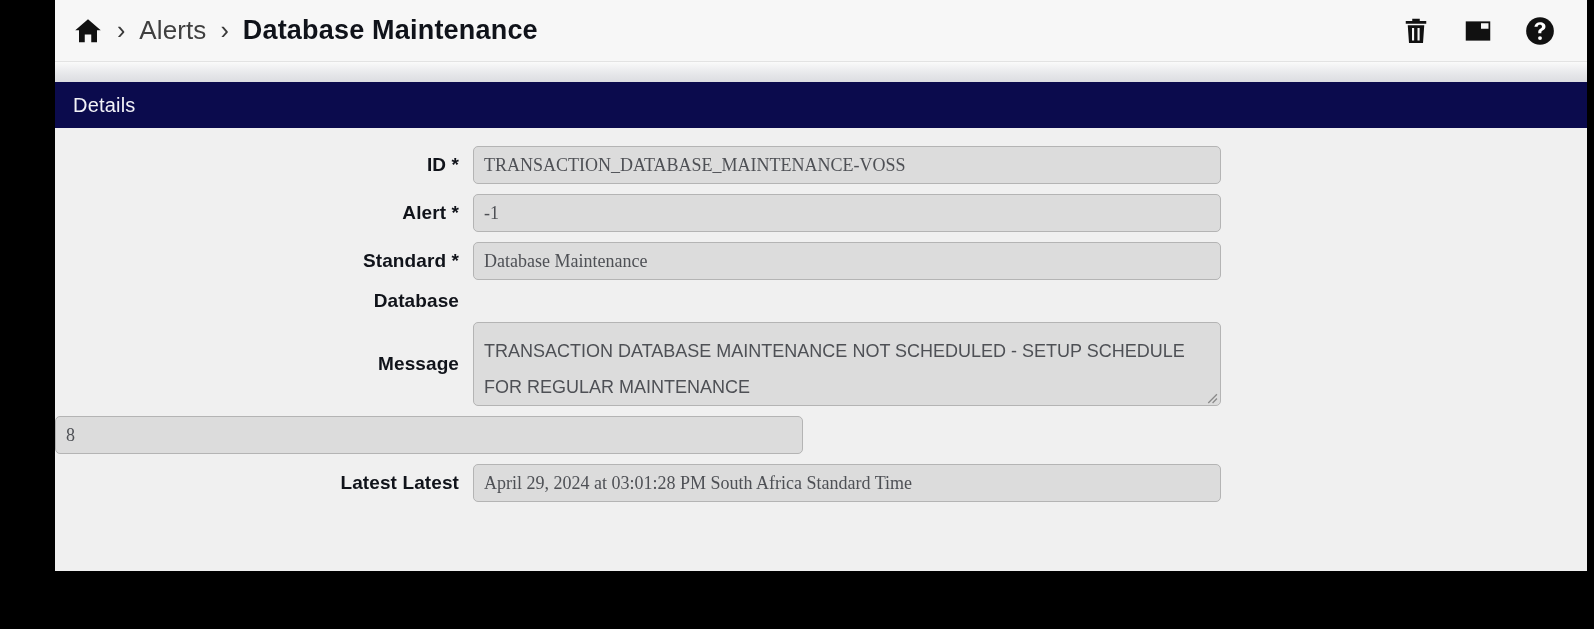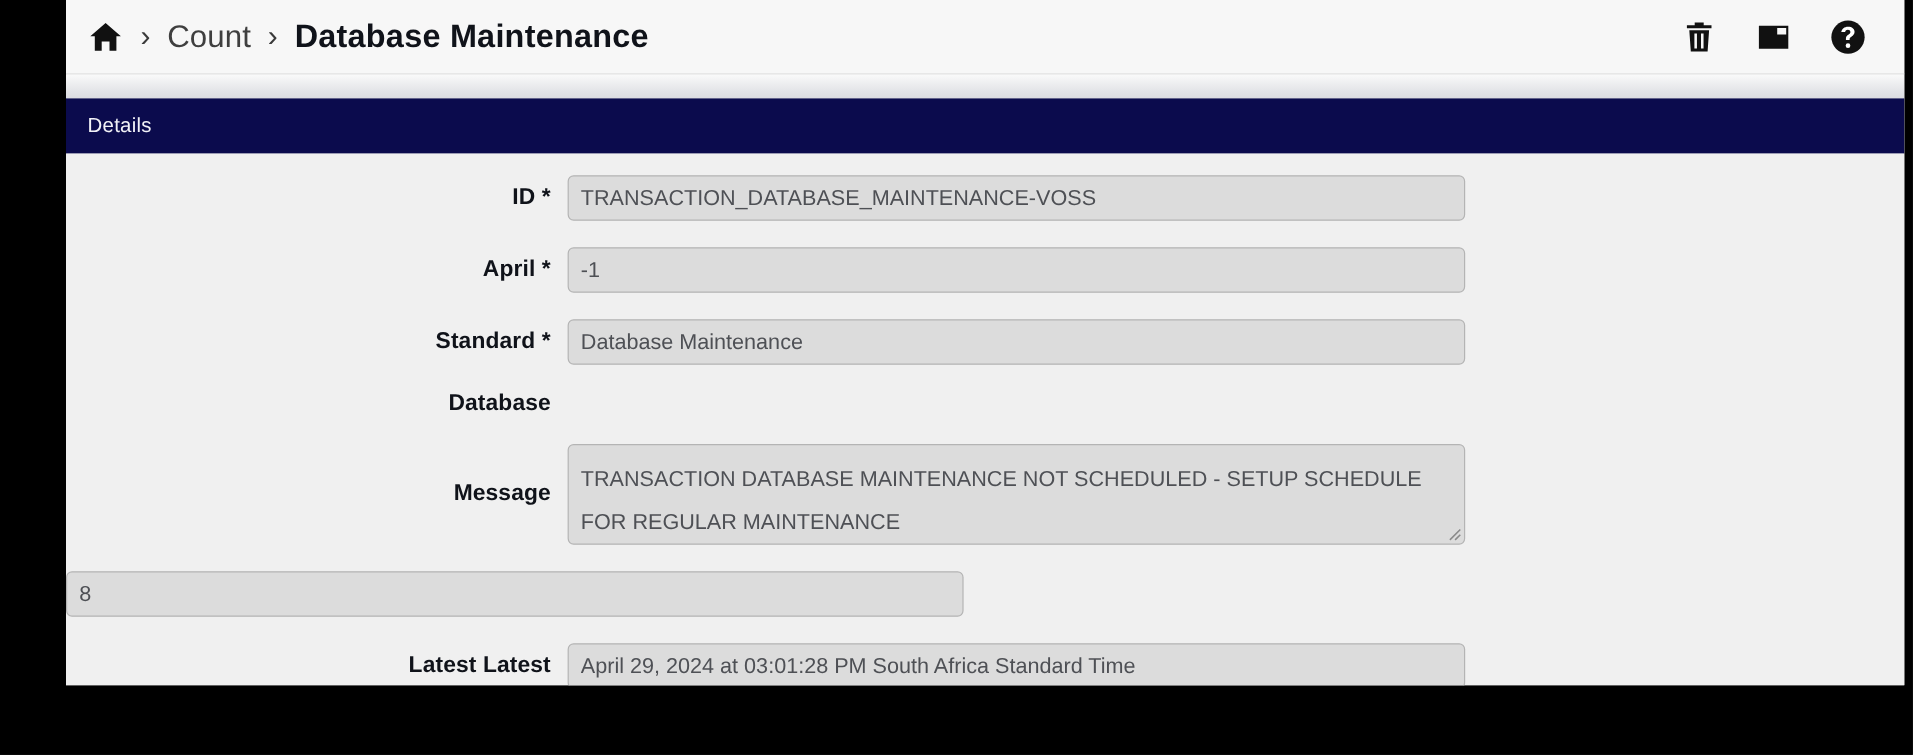--- a/index.html
+++ b/index.html
@@ -99,35 +99,35 @@
   #details-header {
     height: 46px;
     background: #0b0b4d;
     display: flex;
     align-items: center;
     padding-left: 18px;
     box-sizing: border-box;
   }
   #details-header-label {
     color: #f2f2f7;
-    font-size: 17px;
+    font-size: 20px;
     letter-spacing: 0.2px;
   }
 
   
   #details-body {
     background: #f0f0f0;
     padding-top: 18px;
     height: 100%;
     box-sizing: border-box;
   }
   .form-row {
     display: flex;
     align-items: center;
-    margin-bottom: 22px;
+    margin-bottom: 10px;
   }
   .form-row.message-row {
     align-items: center;
   }
   .field-label {
     width: 418px;
     flex: 0 0 418px;
     text-align: right;
     padding-right: 14px;
     box-sizing: border-box;
@@ -141,21 +141,21 @@
     flex: 0 0 748px;
   }
   .text-input {
     width: 100%;
     height: 38px;
     box-sizing: border-box;
     background: #dcdcdc;
     border: 1px solid #b4b4b4;
     border-radius: 5px;
     padding: 0 10px;
-    font-family: Liberation Sans, sans-serif;
+    font-family: Liberation Serif, serif;
     font-size: 18px;
     color: #4e5055;
     outline: none;
   }
   .textarea-wrap {
     position: relative;
     width: 100%;
   }
   .text-area {
     width: 100%;
@@ -194,21 +194,21 @@
     <div id="breadcrumb">
 
       <span class="home-icon">
         <svg viewBox="0 0 24 24" width="30" height="30" aria-hidden="true">
           <path d="M12 2.5 1.8 11.3h3.0V21h4.6v-6.2h5.2V21h4.6v-9.7h3.0L12 2.5z" fill="#111111"></path>
         </svg>
       </span>
 
       <span class="crumb-sep">›</span>
 
-      <span class="crumb-link">Count</span>
+      <span class="crumb-link">Alerts</span>
 
       <span class="crumb-sep">›</span>
 
       <span class="crumb-current">Database Maintenance</span>
     </div>
 
     <div id="header-actions">
 
       <span class="action-icon">
         <svg viewBox="0 0 24 24" width="30" height="30" aria-hidden="true">
@@ -243,21 +243,21 @@
   <div id="details-body">
 
     <div class="form-row">
       <div class="field-label">ID *</div>
       <div class="field-control">
         <input class="text-input" type="text" readonly="" value="TRANSACTION_DATABASE_MAINTENANCE-VOSS" style="">
       </div>
     </div>
 
     <div class="form-row">
-      <div class="field-label">April *</div>
+      <div class="field-label">Alert *</div>
       <div class="field-control">
         <input class="text-input" type="text" readonly="" value="-1" style="">
       </div>
     </div>
 
     <div class="form-row">
       <div class="field-label">Standard *</div>
       <div class="field-control">
         <input class="text-input" type="text" readonly="" value="Database Maintenance" style="">
       </div>

